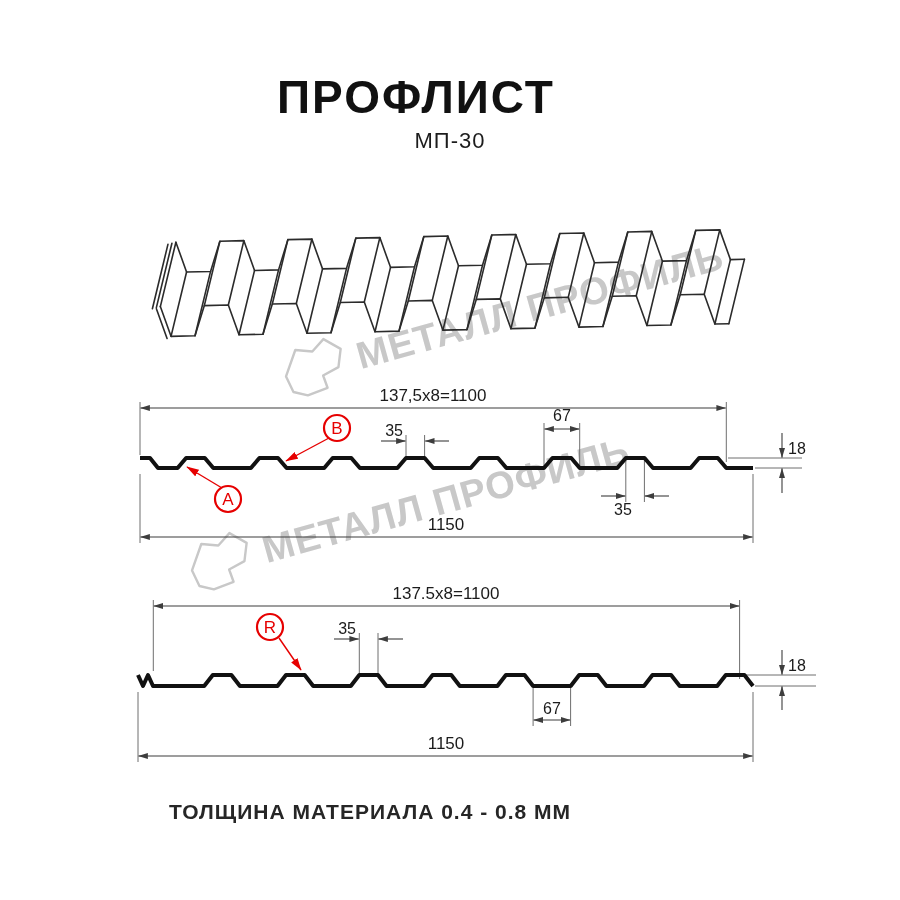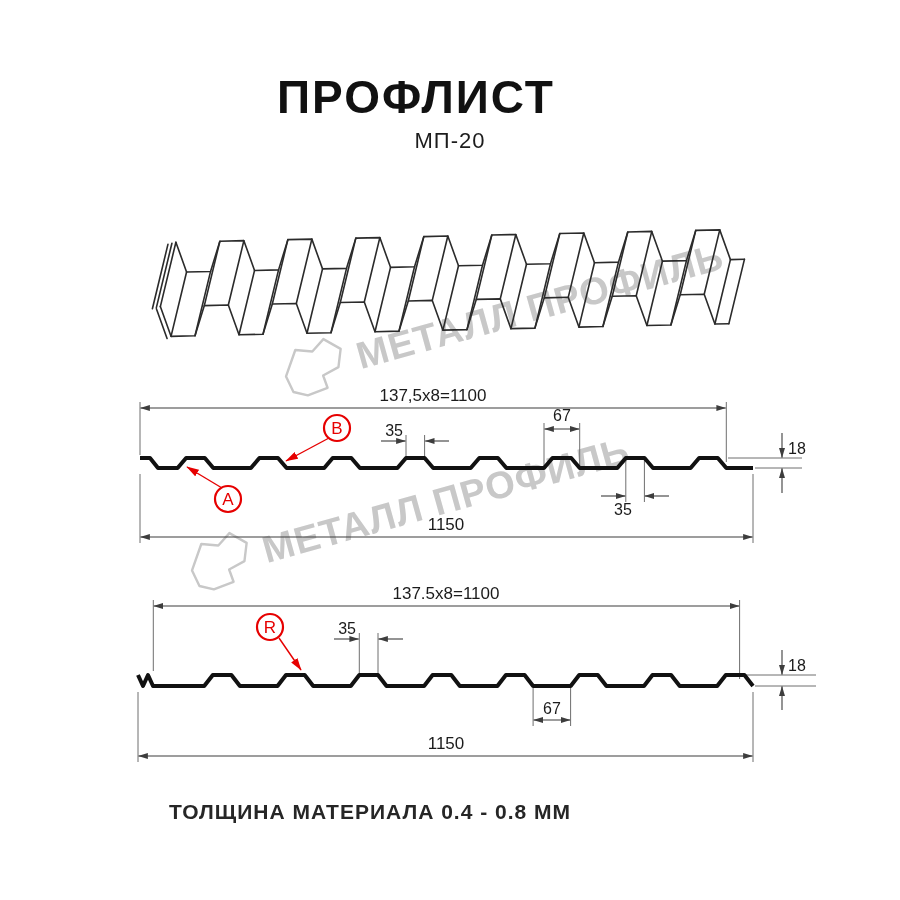--- a/index.html
+++ b/index.html
@@ -20,21 +20,21 @@
   svg text{font-family:"Liberation Sans", sans-serif;fill:#1b1b1b;}
   .dimtxt{font-size:16px;}
   .dimtxt-lg{font-size:17px;}
   .redtxt{font-size:17px;font-weight:500;fill:#e60000;}
   .z1{z-index:1;} .z2{z-index:2;}
 </style>
 </head>
 <body>
 
 <div class="abs title">ПРОФЛИСТ</div>
-<div class="abs subtitle">МП-20</div>
+<div class="abs subtitle">МП-30</div>
 
 <div class="abs wm z1" id="wm1">
   <svg width="70" height="58" viewBox="0 0 70 58">
     <path d="M6,29 L22,6 L38,12 L52,3 L66,17 L59,34 L42,38 L43,51 L22,53 L9,46 Z" fill="none" stroke="#c8c8c8" stroke-width="2.4" stroke-linejoin="round"></path>
   </svg>
   <span class="wm-text">МЕТАЛЛ ПРОФИЛЬ</span>
 </div>
 
 <div class="abs wm z1" id="wm2">
   <svg width="70" height="58" viewBox="0 0 70 58">

